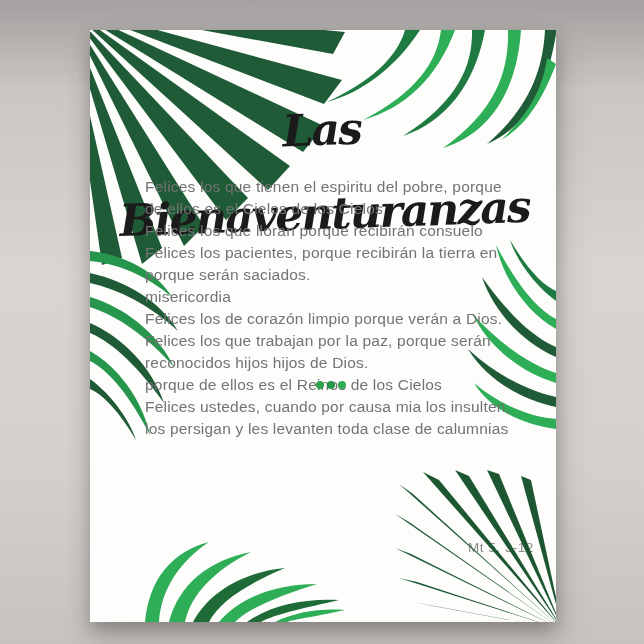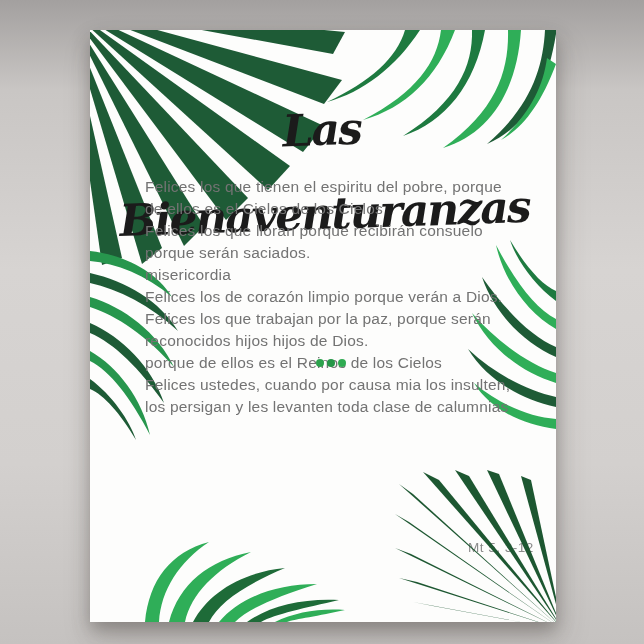--- a/index.html
+++ b/index.html
@@ -112,20 +112,21 @@
       <path d="M168,160 L48,148 L68,150 Z"></path>
     </g>
   </svg>
 
   <div class="title">Las Bienaventuranzas</div>
 
   <div class="body-text">
     <div class="line"><span>Felices los que tienen el espiritu del pobre, porque</span></div>
     <div class="line"><span>de ellos es el Cielos de los Cielos</span></div>
     <div class="line"><span>Felices los que lloran porque recibirán consuelo</span></div>
+    <div class="line"><span>Felices los pacientes, porque recibirán la tierra en</span></div>
     <div class="line"><span>porque serán saciados.</span></div>
     <div class="line"><span>misericordia</span></div>
     <div class="line"><span>Felices los de corazón limpio porque verán a Dios.</span></div>
     <div class="line"><span>Felices los que trabajan por la paz, porque serán</span></div>
     <div class="line"><span>reconocidos hijos hijos de Dios.</span></div>
     <div class="line">
       <span>porque de ellos es el Reinos de los Cielos</span>
       <span class="dots-overlay">
           <i></i>
           <i></i>

